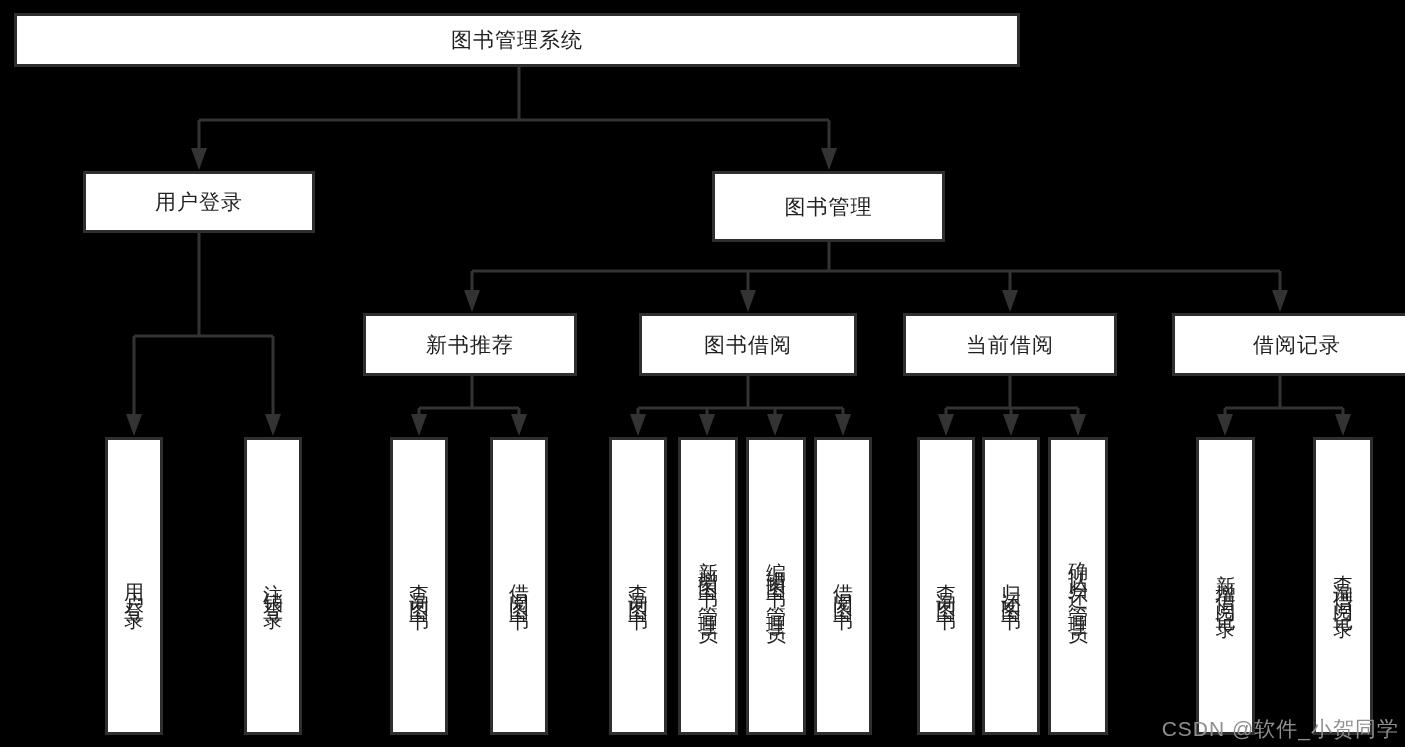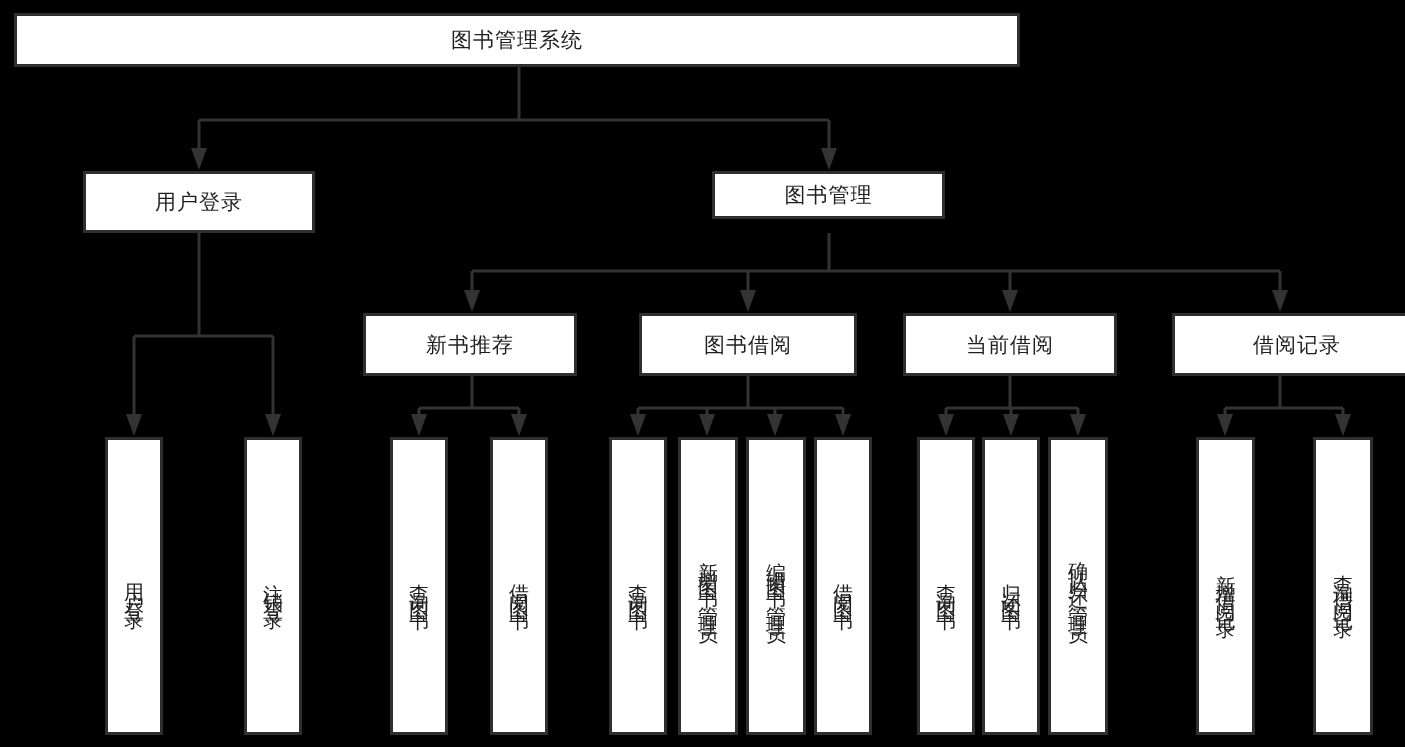--- a/index.html
+++ b/index.html
@@ -84,21 +84,21 @@
     </g>
   </svg>
 
   <div class="node" style="left:14px;top:13px;width:1006px;height:54px;">
     <span class="htext">图书管理系统</span>
   </div>
 
   <div class="node" style="left:83px;top:171px;width:232px;height:62px;">
     <span class="htext">用户登录</span>
   </div>
-  <div class="node" style="left:712px;top:171px;width:233px;height:48px;text-align:right;">
+  <div class="node" style="left:712px;top:171px;width:233px;height:71px;text-align:right;">
     <span class="htext">图书管理</span>
   </div>
 
   <div class="node" style="left:363px;top:313px;width:214px;height:63px;">
     <span class="htext">新书推荐</span>
   </div>
   <div class="node" style="left:639px;top:313px;width:218px;height:63px;">
     <span class="htext">图书借阅</span>
   </div>
   <div class="node" style="left:903px;top:313px;width:214px;height:63px;">
@@ -145,14 +145,15 @@
     <span class="vtext">确认归还（管理员）</span>
   </div>
 
   <div class="node" style="left:1196px;top:437px;width:59px;height:298px;">
     <span class="vtext">新增借阅记录</span>
   </div>
   <div class="node" style="left:1313px;top:437px;width:60px;height:298px;">
     <span class="vtext">查询借阅记录</span>
   </div>
 
+  <div class="watermark">CSDN @软件_小贺同学</div>
 
 </div>
 
 </body></html>

